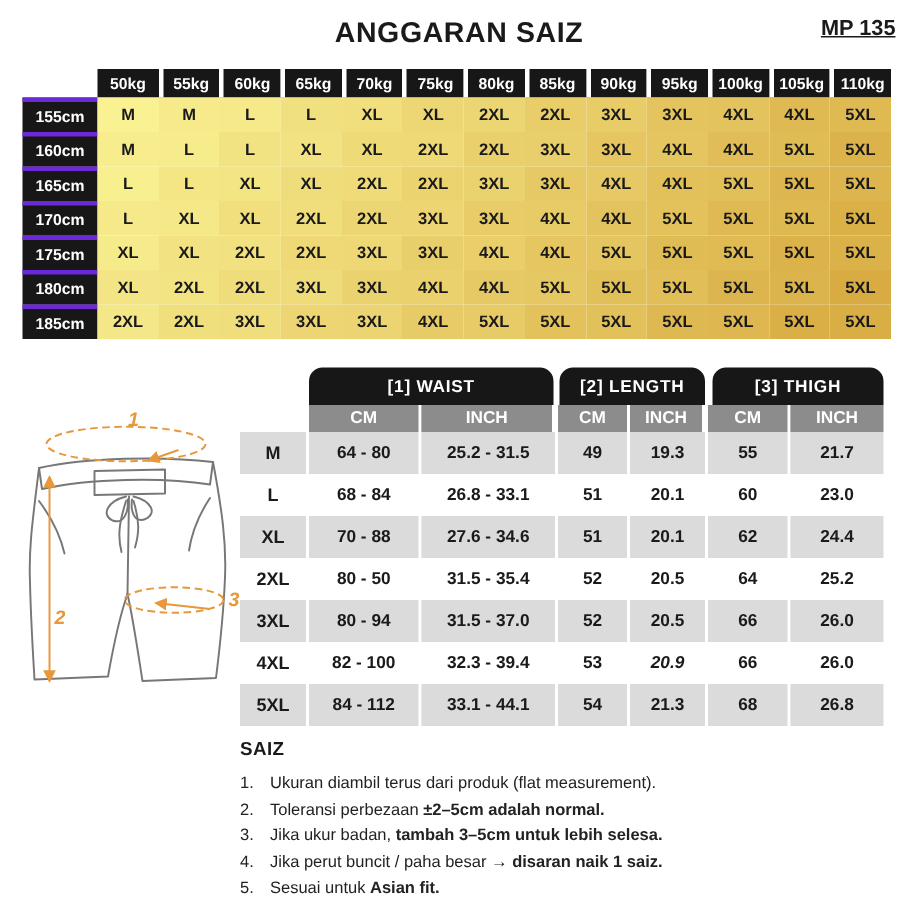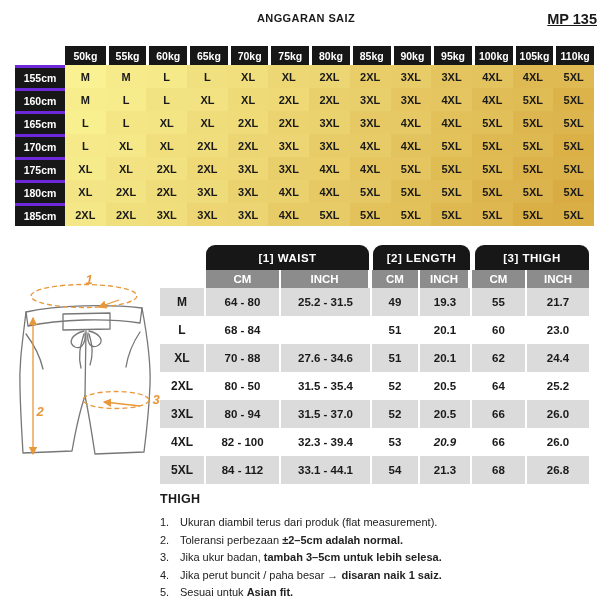--- a/index.html
+++ b/index.html
@@ -2,21 +2,21 @@
 <html><head>
 <meta charset="utf-8">
 <style>
   * { margin:0; padding:0; box-sizing:border-box; }
   html,body { background:#fff; }
   body { font-family:"Liberation Sans", sans-serif; color:#1a1a1a; }
   #page { position:relative; width:612px; height:612px; background:#fff; overflow:hidden; }
 
   
   .title { position:absolute; top:12px; left:0; right:0; text-align:center;
-           font-size:11px; font-weight:bold; letter-spacing:.4px; }
+           font-size:19px; font-weight:bold; letter-spacing:.4px; }
   .code  { position:absolute; top:11px; right:15px; font-size:14.5px; font-weight:bold;text-decoration:underline; }
 
   
   #size-matrix { position:absolute; left:15px; top:46px; width:579px;
                  display:grid; grid-template-columns:50px repeat(13,1fr);
                  grid-template-rows:19px repeat(7,23px); }
   .m-corner { background:#fff; }
   .m-kg  { background:#171717; color:#fff; font-weight:bold; font-size:10.5px;
            display:flex; align-items:center; justify-content:center;
            border-left:3px solid #fff; }
@@ -233,20 +233,21 @@
     <div class="mt-unit last" style="grid-column:7;grid-row:2">INCH</div>
   <div class="mt-size row-gray" style="grid-area: 3 / 1;">M</div>
       <div class="mt-val row-gray" style="grid-area: 3 / 2;">64 - 80</div>
       <div class="mt-val row-gray" style="grid-area: 3 / 3;">25.2 - 31.5</div>
       <div class="mt-val row-gray" style="grid-area: 3 / 4;">49</div>
       <div class="mt-val row-gray" style="grid-area: 3 / 5;">19.3</div>
       <div class="mt-val row-gray" style="grid-area: 3 / 6;">55</div>
       <div class="mt-val row-gray last" style="grid-area: 3 / 7;">21.7</div>
       <div class="mt-size row-white" style="grid-area: 4 / 1;">L</div>
       <div class="mt-val row-white" style="grid-area: 4 / 2;">68 - 84</div>
+      <div class="mt-val row-white" style="grid-area: 4 / 3;">26.8 - 33.1</div>
       <div class="mt-val row-white" style="grid-area: 4 / 4;">51</div>
       <div class="mt-val row-white" style="grid-area: 4 / 5;">20.1</div>
       <div class="mt-val row-white" style="grid-area: 4 / 6;">60</div>
       <div class="mt-val row-white last" style="grid-area: 4 / 7;">23.0</div>
       <div class="mt-size row-gray" style="grid-area: 5 / 1;">XL</div>
       <div class="mt-val row-gray" style="grid-area: 5 / 2;">70 - 88</div>
       <div class="mt-val row-gray" style="grid-area: 5 / 3;">27.6 - 34.6</div>
       <div class="mt-val row-gray" style="grid-area: 5 / 4;">51</div>
       <div class="mt-val row-gray" style="grid-area: 5 / 5;">20.1</div>
       <div class="mt-val row-gray" style="grid-area: 5 / 6;">62</div>
@@ -275,21 +276,21 @@
       <div class="mt-size row-gray" style="grid-area: 9 / 1;">5XL</div>
       <div class="mt-val row-gray" style="grid-area: 9 / 2;">84 - 112</div>
       <div class="mt-val row-gray" style="grid-area: 9 / 3;">33.1 - 44.1</div>
       <div class="mt-val row-gray" style="grid-area: 9 / 4;">54</div>
       <div class="mt-val row-gray" style="grid-area: 9 / 5;">21.3</div>
       <div class="mt-val row-gray" style="grid-area: 9 / 6;">68</div>
       <div class="mt-val row-gray last" style="grid-area: 9 / 7;">26.8</div>
     </div>
 
   <div id="note">
-    <div class="note-h">THIGH</div>
+    <div class="note-h">SAIZ</div>
     <div id="note-list">
         <div class="note-item">
           <span class="note-num">1.</span>
           <span><span>Ukuran diambil terus dari produk (flat measurement).</span><span class="note-bold"></span></span>
         </div>
         <div class="note-item">
           <span class="note-num">2.</span>
           <span><span>Toleransi perbezaan </span><span class="note-bold">±2–5cm adalah normal.</span></span>
         </div>
         <div class="note-item">

